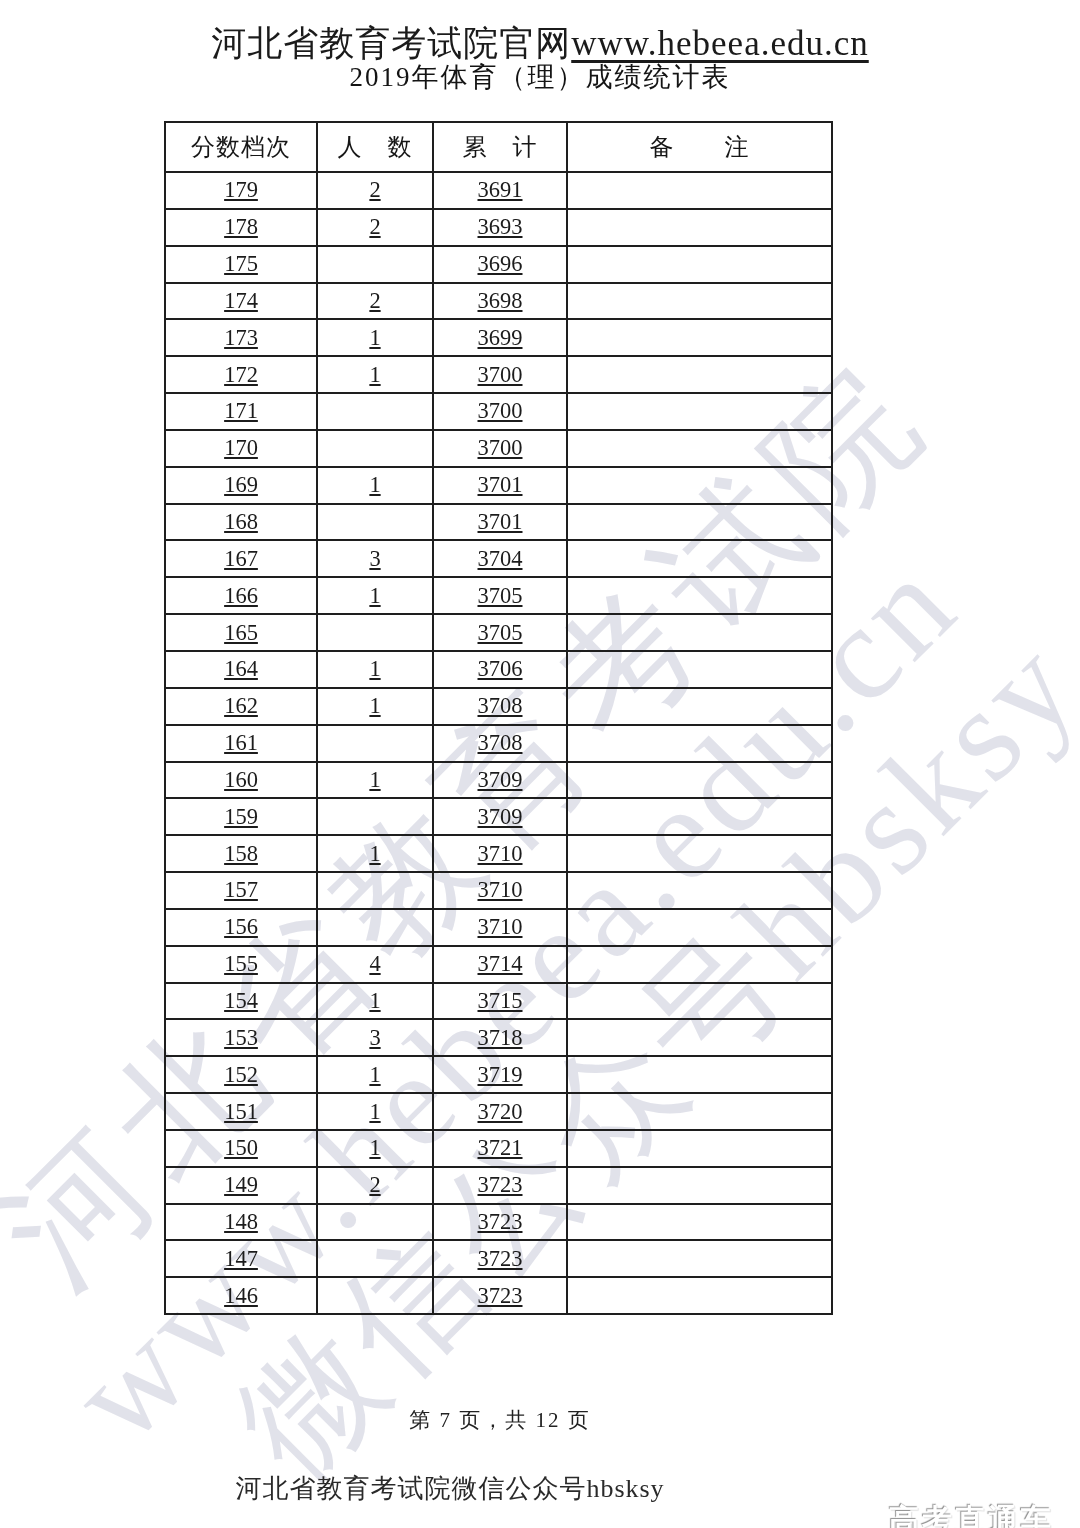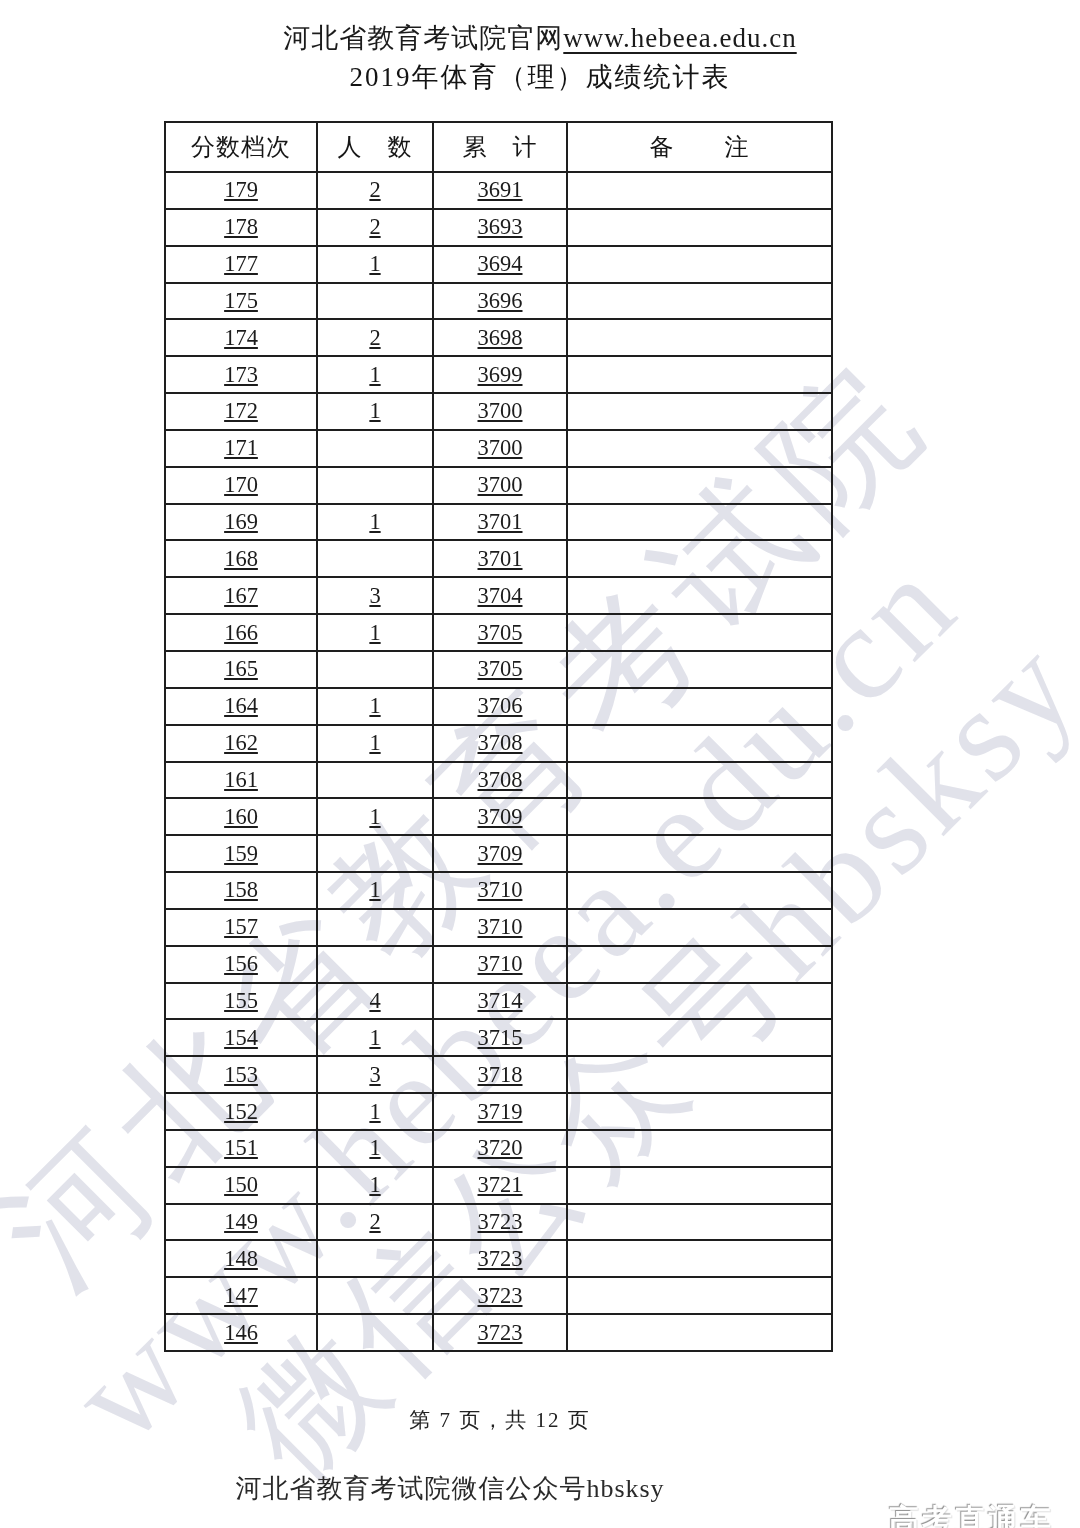--- a/index.html
+++ b/index.html
@@ -23,21 +23,21 @@
     font-family:"Liberation Serif", serif;
     pointer-events:none;
     z-index:0;
   }
   .wm1 { left:30px;  top:1165px; font-size:140px; letter-spacing:14px; }
   .wm2 { left:95px;  top:1340px; font-size:135px; letter-spacing:6px; }
   .wm3 { left:265px; top:1360px; font-size:135px; letter-spacing:6px; }
 
   
   .doc-header { position:absolute; left:0; top:0; width:100%; text-align:center; z-index:2; }
-  .site-line { position:absolute; top:20px; left:0; width:100%; font-size:27px; letter-spacing:1px; color:#1b1b1b; font-weight:500; }
+  .site-line { position:absolute; top:20px; left:0; width:100%; font-size:35px; letter-spacing:1px; color:#1b1b1b; font-weight:500; }
   .site-line .url { text-decoration:underline; text-underline-offset:5px; }
   .doc-title { position:absolute; top:59px; left:0; width:100%; font-size:27px; font-weight:normal; letter-spacing:2px; color:#141414; }
 
   
   table.score-table {
     position:absolute; left:164px; top:121px;
     width:667px;
     border-collapse:collapse;
     table-layout:fixed;
     z-index:1;
@@ -108,26 +108,20 @@
           <td>3691</td>
           <td></td>
         </tr>
         <tr>
           <td>178</td>
           <td>2</td>
           <td>3693</td>
           <td></td>
         </tr>
         <tr>
-          <td>177</td>
-          <td>1</td>
-          <td>3694</td>
-          <td></td>
-        </tr>
-        <tr>
           <td>175</td>
           <td></td>
           <td>3696</td>
           <td></td>
         </tr>
         <tr>
           <td>174</td>
           <td>2</td>
           <td>3698</td>
           <td></td>

